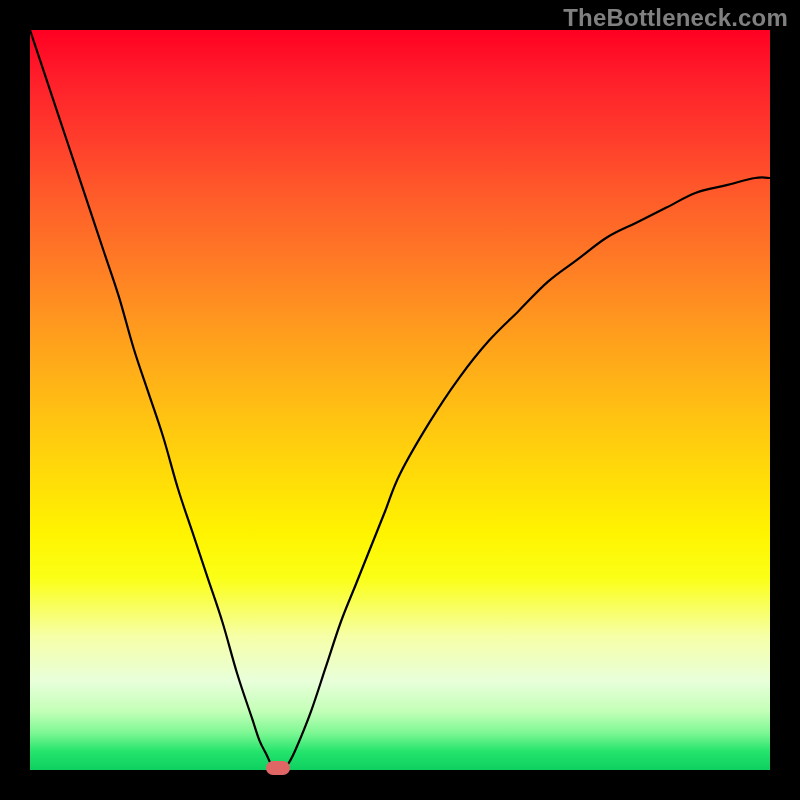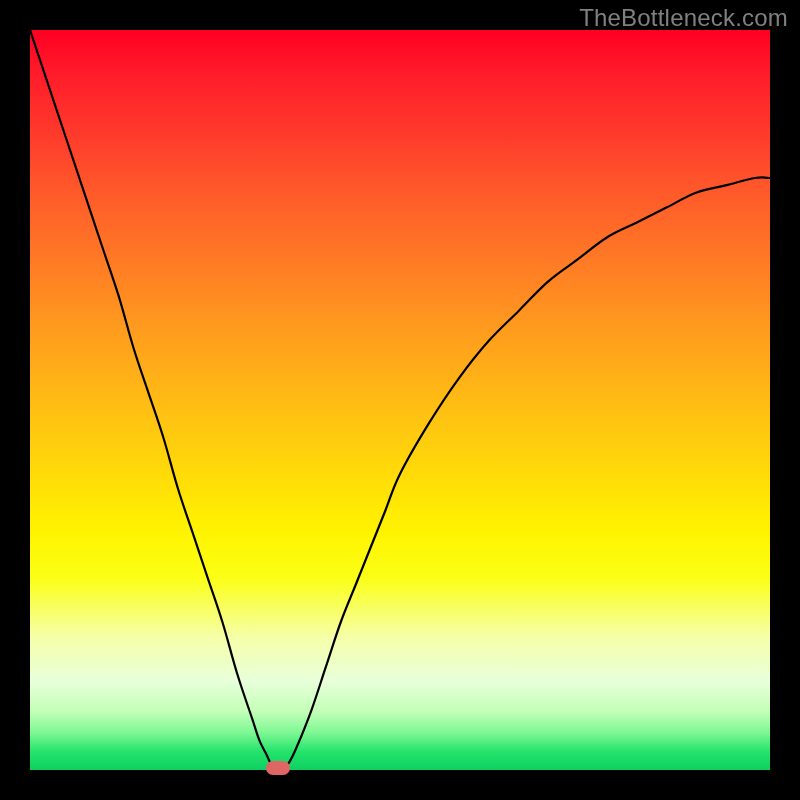--- a/index.html
+++ b/index.html
@@ -42,21 +42,21 @@
       #24e46c 97.5%,
       #0ed060 100%
     );
   }
   .watermark {
     position: absolute;
     top: 4px;
     right: 12px;
     color: #808080;
     font-size: 24px;
-    font-weight: 400;
+    font-weight: 700;
     letter-spacing: 0.2px;
     user-select: none;
   }
   svg.curve {
     position: absolute;
     left: 0;
     top: 0;
     width: 740px;
     height: 740px;
   }

